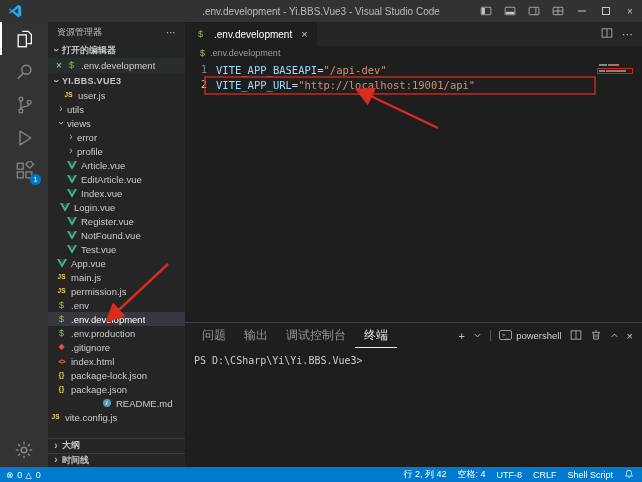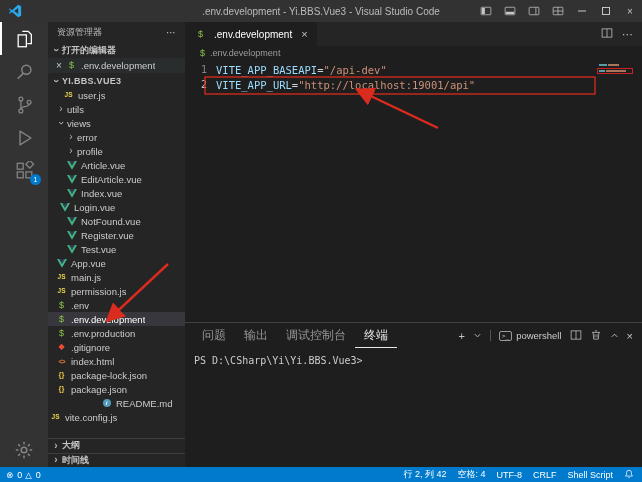--- a/index.html
+++ b/index.html
@@ -71,21 +71,21 @@
   .mm-box{position:absolute;left:1px;top:8px;width:36px;height:6px;border:1px solid #c22;}
 
   
   .panel{flex:0 0 145px;border-top:1px solid #404040;display:flex;flex-direction:column;min-height:0;}
   .panel-header{flex:0 0 25px;display:flex;align-items:center;padding:0 9px 0 8px;}
   .panel-tabs{display:flex;height:100%;}
   .ptab{display:flex;align-items:center;padding:0 9px;font-size:12px;color:#969696;height:100%;border-bottom:1px solid transparent;}
   .ptab.active{color:#e7e7e7;border-bottom-color:#e7e7e7;}
   .panel-actions{margin-left:auto;display:flex;align-items:center;gap:8px;color:#c5c5c5;font-size:11px;}
   .pa-sep{width:1px;height:11px;background:#555;}
-  .ps-badge{display:flex;align-items:flex-end;gap:4px;font-size:9.5px;color:#cccccc;}
+  .ps-badge{display:flex;align-items:flex-start;gap:4px;font-size:9.5px;color:#cccccc;}
   .ps-icon{font-size:6px;border:1px solid #9a9a9a;color:#cccccc;padding:1px 2px;border-radius:2px;font-family:"DejaVu Sans Mono",monospace;line-height:1;}
   .terminal{flex:1;padding:7px 0 0 9px;font-family:"DejaVu Sans Mono","Liberation Mono",monospace;font-size:10px;color:#cccccc;}
 
   
   .statusbar{flex:0 0 15px;background:var(--accent,#007acc);display:flex;align-items:center;color:#ffffff;font-size:9px;padding:0 8px 0 6px;}
   .sb-left{display:flex;align-items:center;gap:3px;}
   .sb-left .icn{font-size:8.5px;margin-right:1px;}
   .sb-right{margin-left:auto;display:flex;align-items:center;gap:11px;}
 
   
@@ -267,30 +267,30 @@
             </span>
             <span class="tlabel">Login.vue</span>
           </div>
           <div class="tree-row" style="padding-left: 17px;">
             <span class="fi fi-vue">
               <svg width="10" height="9" viewBox="0 0 10 9">
                 <path d="M0 0h2.2L5 4.8 7.8 0H10L5 8.7z" fill="#41b883"></path>
                 <path d="M2.2 0h1.7L5 1.9 6.1 0h1.7L5 4.8z" fill="#35495e"></path>
               </svg>
             </span>
+            <span class="tlabel">Register.vue</span>
+          </div>
+          <div class="tree-row" style="padding-left: 17px;">
+            <span class="fi fi-vue">
+              <svg width="10" height="9" viewBox="0 0 10 9">
+                <path d="M0 0h2.2L5 4.8 7.8 0H10L5 8.7z" fill="#41b883"></path>
+                <path d="M2.2 0h1.7L5 1.9 6.1 0h1.7L5 4.8z" fill="#35495e"></path>
+              </svg>
+            </span>
             <span class="tlabel">NotFound.vue</span>
-          </div>
-          <div class="tree-row" style="padding-left: 17px;">
-            <span class="fi fi-vue">
-              <svg width="10" height="9" viewBox="0 0 10 9">
-                <path d="M0 0h2.2L5 4.8 7.8 0H10L5 8.7z" fill="#41b883"></path>
-                <path d="M2.2 0h1.7L5 1.9 6.1 0h1.7L5 4.8z" fill="#35495e"></path>
-              </svg>
-            </span>
-            <span class="tlabel">Register.vue</span>
           </div>
           <div class="tree-row" style="padding-left: 17px;">
             <span class="fi fi-vue">
               <svg width="10" height="9" viewBox="0 0 10 9">
                 <path d="M0 0h2.2L5 4.8 7.8 0H10L5 8.7z" fill="#41b883"></path>
                 <path d="M2.2 0h1.7L5 1.9 6.1 0h1.7L5 4.8z" fill="#35495e"></path>
               </svg>
             </span>
             <span class="tlabel">Test.vue</span>
           </div>

